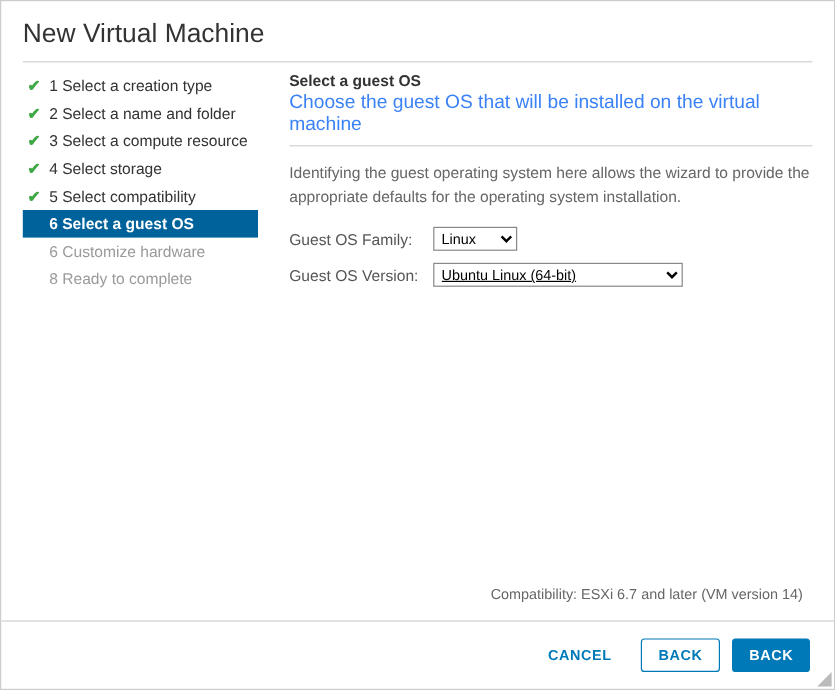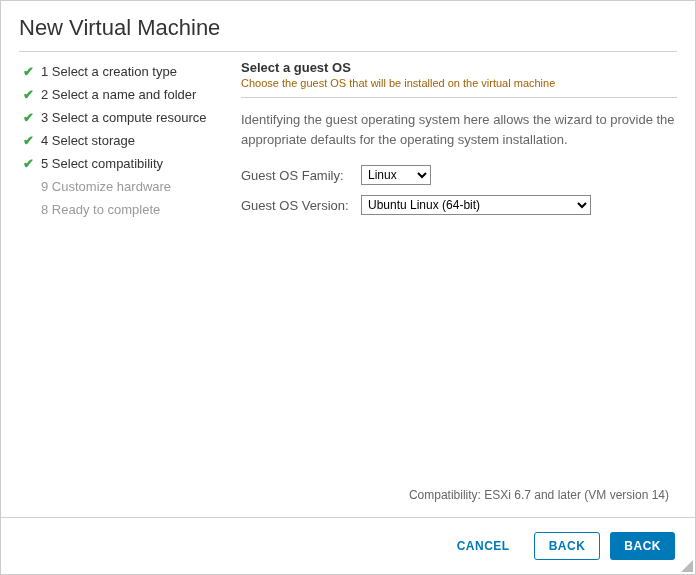--- a/index.html
+++ b/index.html
@@ -72,22 +72,22 @@
     display: flex;
     flex-direction: column;
   }
   .main-title {
     font-size: 13px;
     font-weight: 600;
     color: #333;
     margin-bottom: 2px;
   }
   .main-sub {
-    font-size: 11px;
-    color: #a16207;
+    font-size: 16px;
+    color: #3b82f6;
     margin-bottom: 8px;
   }
   .sub-divider {
     border: none;
     border-top: 1px solid #d0d0d0;
     margin-bottom: 12px;
   }
   .main-desc {
     font-size: 13px;
     color: #666;
@@ -105,21 +105,21 @@
     color: #555;
     flex-shrink: 0;
   }
   .form-row select {
     font-size: 12px;
     padding: 1px 2px;
     border: 1px solid #888;
     background: #fff;
   }
   .select-small { width: 70px; }
-  .select-large { width: 230px; }
+  .select-large { width: 208px; text-decoration: underline; }
   .compat {
     position: absolute;
     bottom: 72px;
     right: 26px;
     font-size: 12px;
     color: #666;
   }
   .footer {
     border-top: 1px solid #d0d0d0;
     padding: 14px 20px;
@@ -183,23 +183,27 @@
       <span class="step-label">3 Select a compute resource</span>
     </div>
     <div class="step">
       <span class="check">✔</span>
       <span class="step-label">4 Select storage</span>
     </div>
     <div class="step">
       <span class="check">✔</span>
       <span class="step-label">5 Select compatibility</span>
     </div>
+    <div class="step active">
+      <span class="no-check"></span>
+      <span class="step-label">6 Select a guest OS</span>
+    </div>
     <div class="step upcoming">
       <span class="no-check"></span>
-      <span class="step-label">9 Customize hardware</span>
+      <span class="step-label">6 Customize hardware</span>
     </div>
     <div class="step upcoming">
       <span class="no-check"></span>
       <span class="step-label">8 Ready to complete</span>
     </div>
   </div>
 
   <div class="main">
     <div class="main-title">Select a guest OS</div>
     <div class="main-sub">Choose the guest OS that will be installed on the virtual machine</div>

